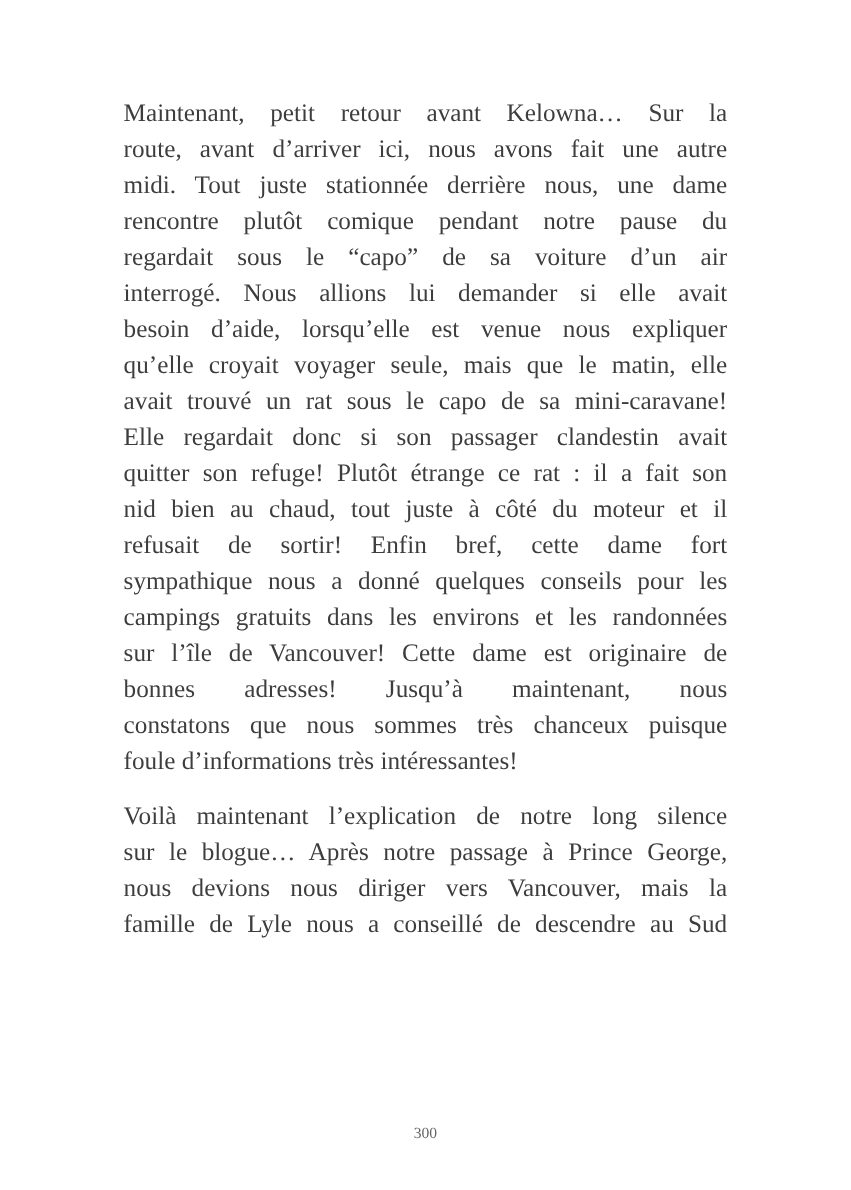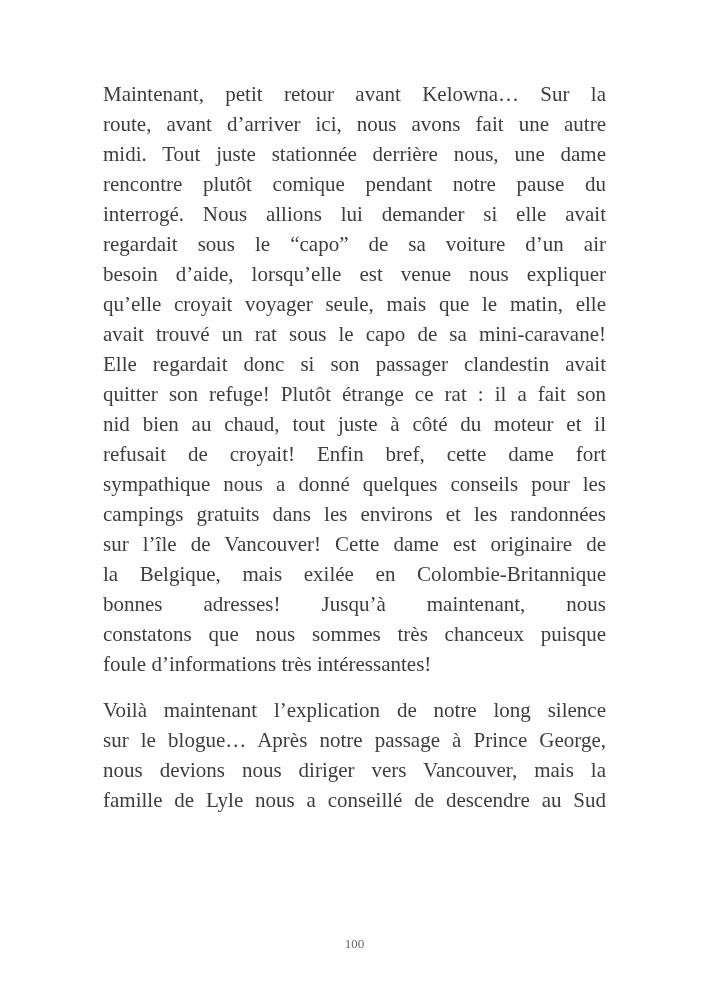--- a/index.html
+++ b/index.html
@@ -55,38 +55,37 @@
 </head>
 <body style="--bg-color: #ffffff; --text-color: #3d3d3d; --pagenum-color: #666666;">
 
 <div class="page">
   <div class="text-block" id="text-block">
       <div class="paragraph">
         <div class="line">Maintenant, petit retour avant Kelowna… Sur la</div>
         <div class="line">route, avant d’arriver ici, nous avons fait une autre</div>
         <div class="line">midi. Tout juste stationnée derrière nous, une dame</div>
         <div class="line">rencontre plutôt comique pendant notre pause du</div>
+        <div class="line">regardait sous le “capo” de sa voiture d’un air</div>
         <div class="line">interrogé. Nous allions lui demander si elle avait</div>
-        <div class="line">regardait sous le “capo” de sa voiture d’un air</div>
         <div class="line">besoin d’aide, lorsqu’elle est venue nous expliquer</div>
         <div class="line">qu’elle croyait voyager seule, mais que le matin, elle</div>
         <div class="line">avait trouvé un rat sous le capo de sa mini-caravane!</div>
         <div class="line">Elle regardait donc si son passager clandestin avait</div>
         <div class="line">quitter son refuge! Plutôt étrange ce rat : il a fait son</div>
         <div class="line">nid bien au chaud, tout juste à côté du moteur et il</div>
-        <div class="line">refusait de croyait! Enfin bref, cette dame fort</div>
+        <div class="line">refusait de sortir! Enfin bref, cette dame fort</div>
         <div class="line">sympathique nous a donné quelques conseils pour les</div>
         <div class="line">campings gratuits dans les environs et les randonnées</div>
         <div class="line">sur l’île de Vancouver! Cette dame est originaire de</div>
-        <div class="line">la Belgique, mais exilée en Colombie-Britannique</div>
         <div class="line">bonnes adresses! Jusqu’à maintenant, nous</div>
         <div class="line">constatons que nous sommes très chanceux puisque</div>
         <div class="line para-last">foule d’informations très intéressantes!</div>
       </div>
       <div class="paragraph">
         <div class="line">Voilà maintenant l’explication de notre long silence</div>
         <div class="line">sur le blogue… Après notre passage à Prince George,</div>
         <div class="line">nous devions nous diriger vers Vancouver, mais la</div>
         <div class="line">famille de Lyle nous a conseillé de descendre au Sud</div>
       </div>
     </div>
-  <div class="page-number">100</div>
+  <div class="page-number">300</div>
 </div>
 
 </body></html>

